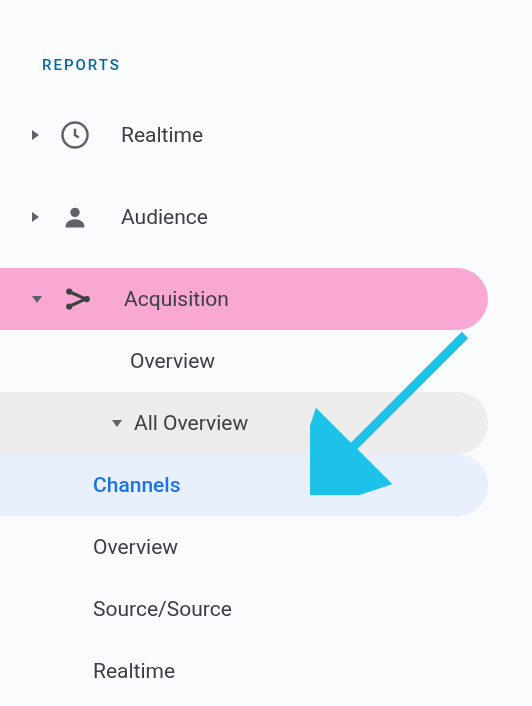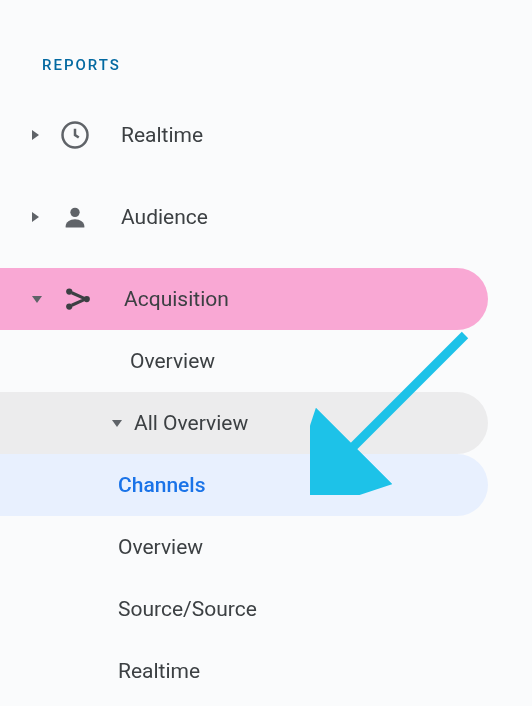--- a/index.html
+++ b/index.html
@@ -88,21 +88,21 @@
     .sub-item .caret {
       width: 0;
       height: 0;
       border-style: solid;
       margin-right: 12px;
     }
     .sub-sub-item {
       display: flex;
       align-items: center;
       height: 62px;
-      padding-left: 118px;
+      padding-left: 93px;
       border-top-right-radius: 50px;
       border-bottom-right-radius: 50px;
       margin-right: 44px;
       cursor: pointer;
       font-size: 21px;
       color: #3c4043;
     }
     .sub-sub-item.active {
       background: #e8f0fe;
       color: #1a73e8;

